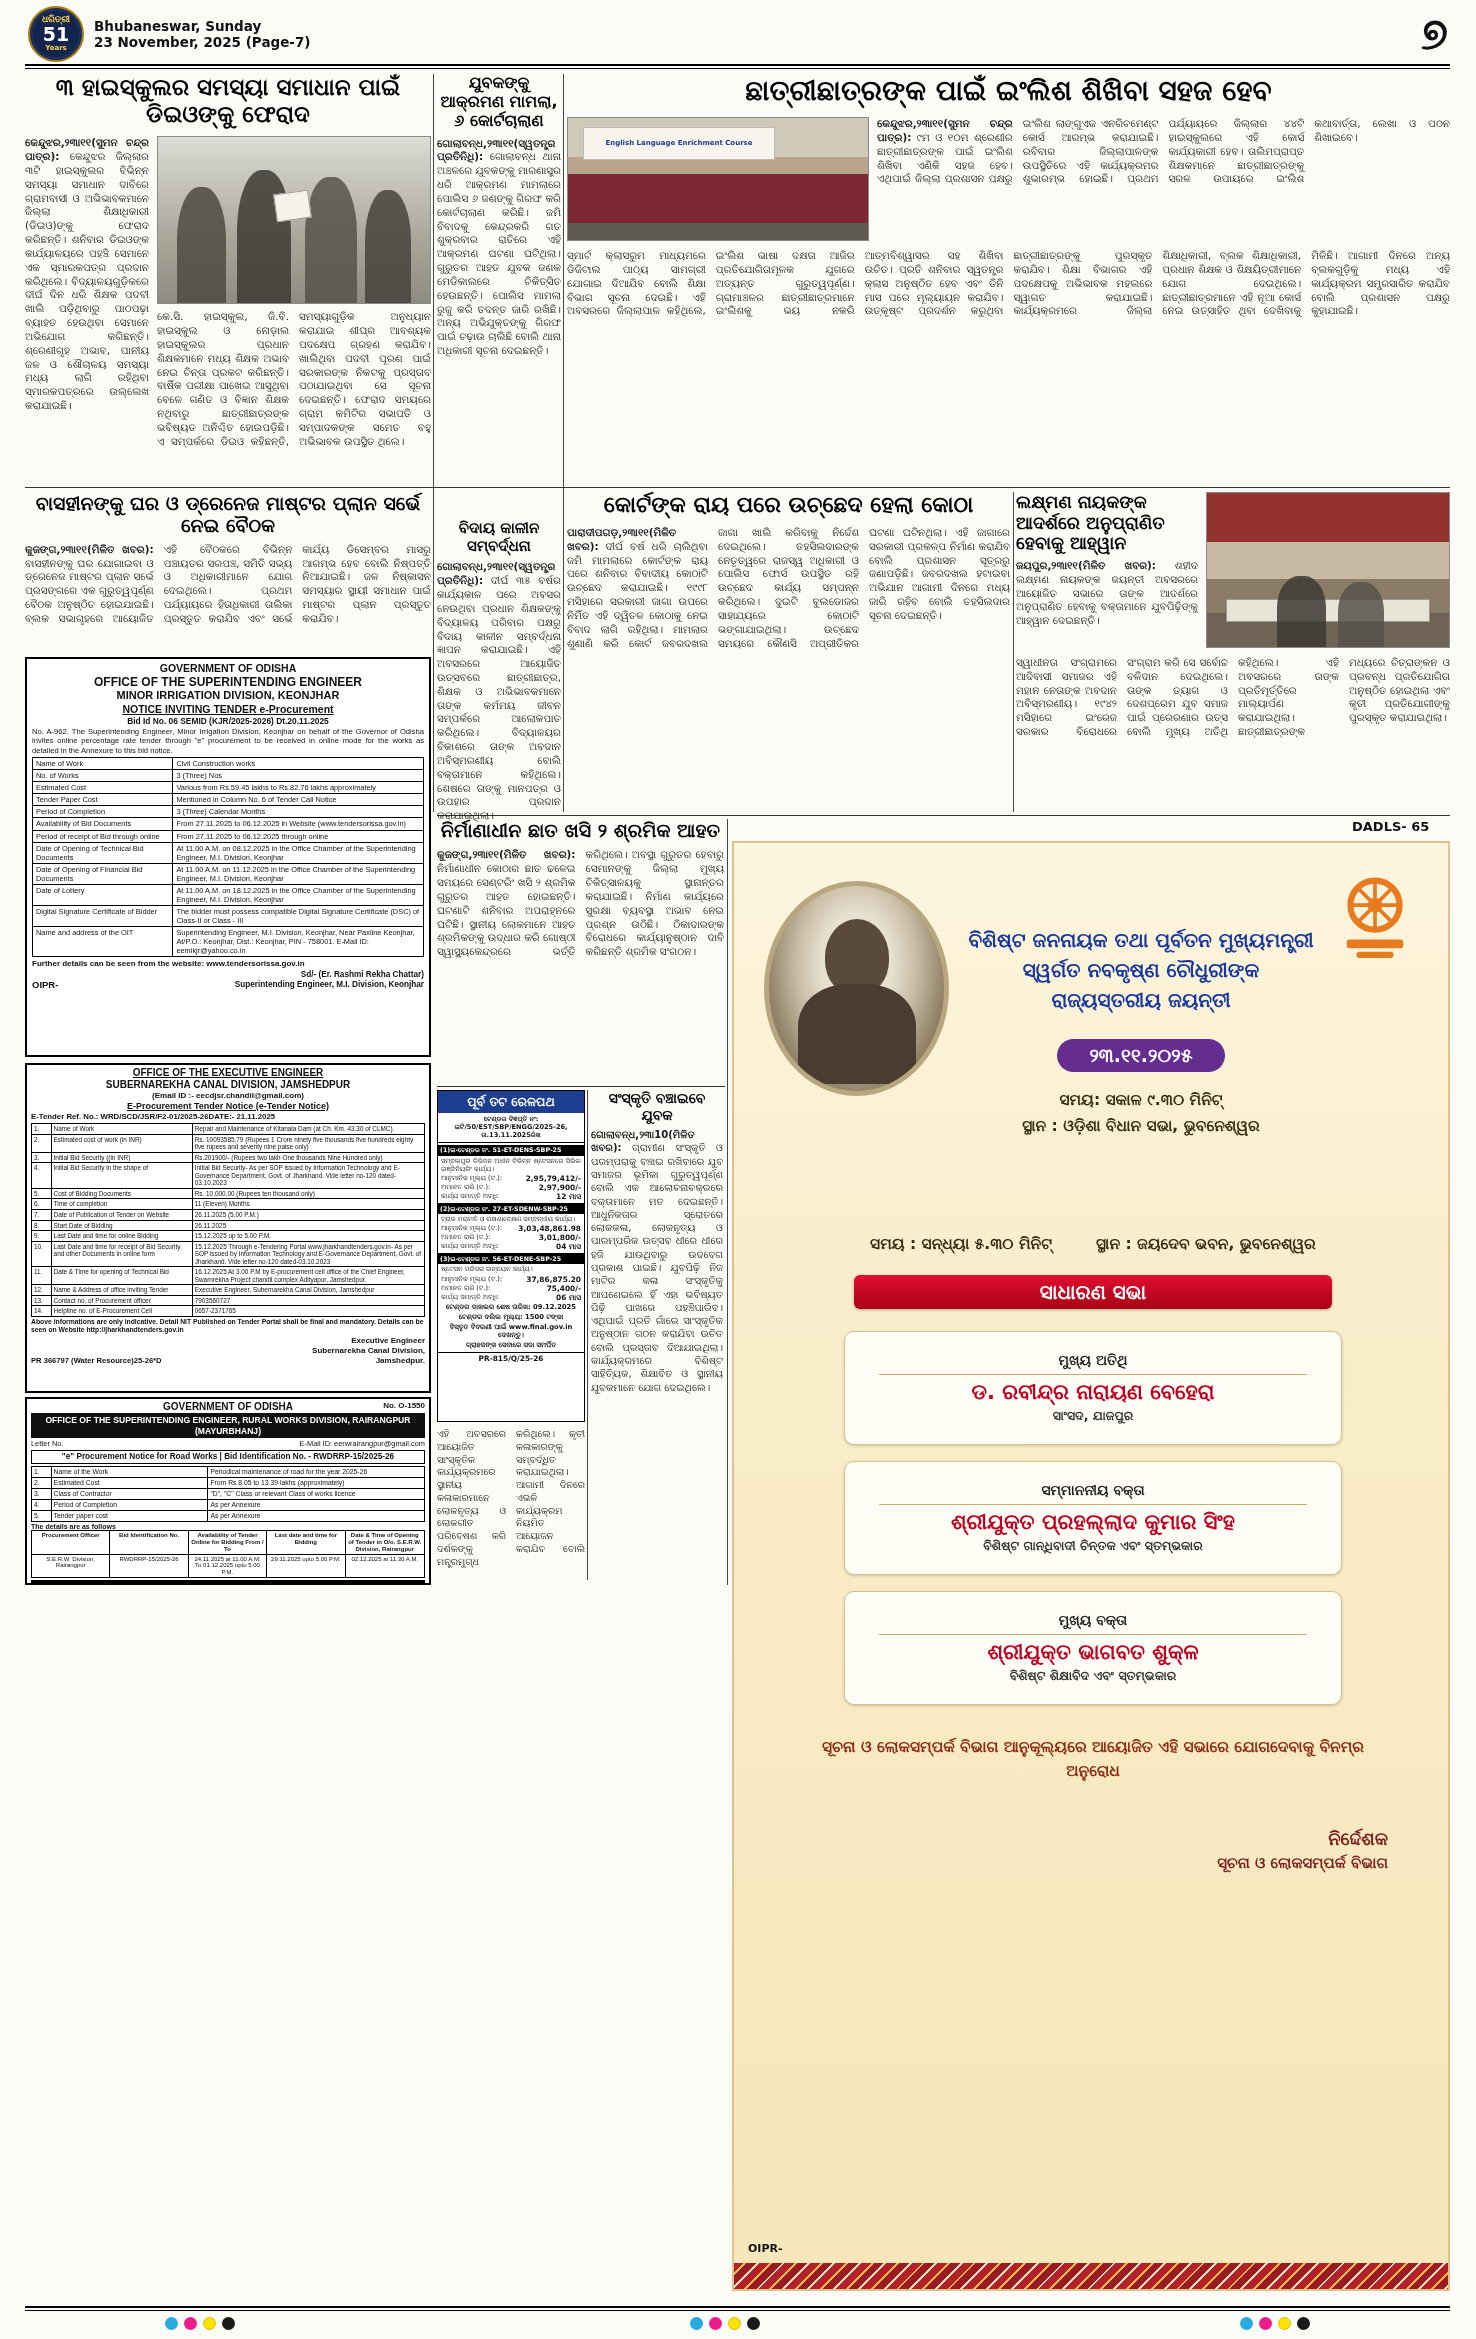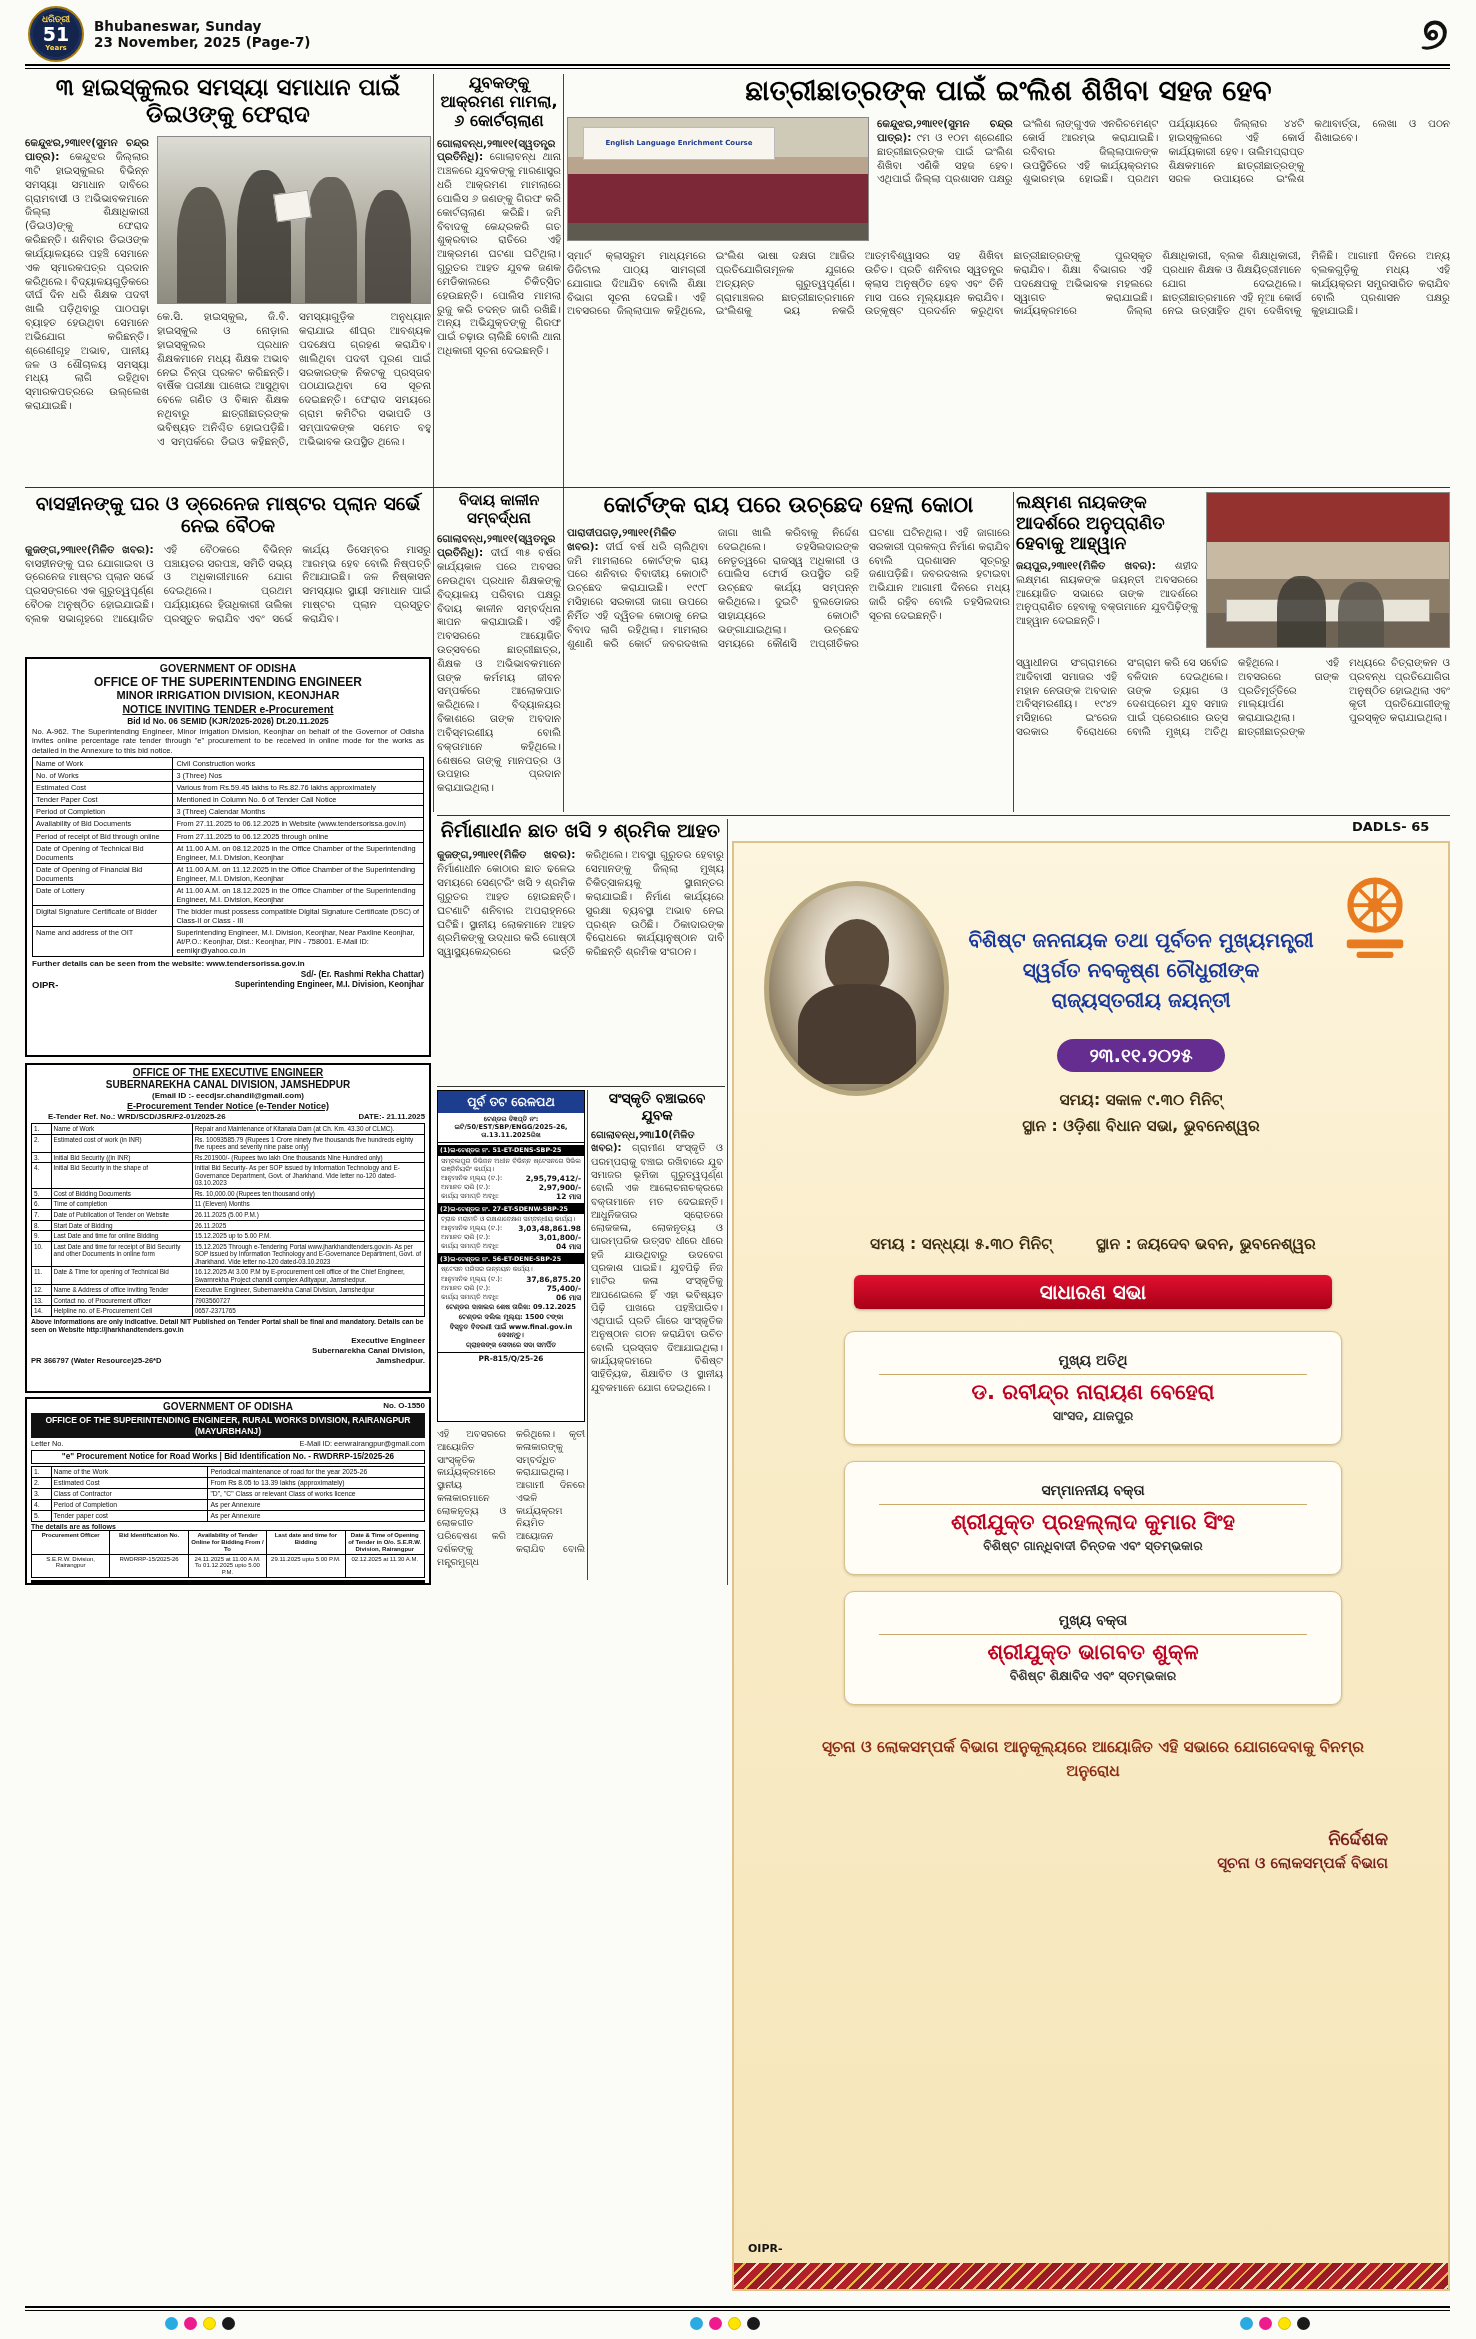--- a/index.html
+++ b/index.html
@@ -180,21 +180,21 @@
 
   <section class="abs" style="left:25px;top:492px;width:406px;height:160px;">
     <h2 class="hl" style="font-size:19px;">ବାସହୀନଙ୍କୁ ଘର ଓ ଡ୍ରେନେଜ ମାଷ୍ଟର ପ୍ଲାନ ସର୍ଭେ ନେଇ ବୈଠକ</h2>
     <div class="bt cols3" style="height:100px;margin-top:6px;">
       <b class="dl">କୁଜଙ୍ଗ,୨୩ା୧୧(ମିଳିତ ଖବର):</b>
       <span>ବାସହୀନଙ୍କୁ ଘର ଯୋଗାଇବା ଓ ଡ୍ରେନେଜ ମାଷ୍ଟର ପ୍ଲାନ ସର୍ଭେ ପ୍ରସଙ୍ଗରେ ଏକ ଗୁରୁତ୍ୱପୂର୍ଣ୍ଣ ବୈଠକ ଅନୁଷ୍ଠିତ ହୋଇଯାଇଛି। ବ୍ଲକ ସଭାଗୃହରେ ଆୟୋଜିତ ଏହି ବୈଠକରେ ବିଭିନ୍ନ ପଞ୍ଚାୟତର ସରପଞ୍ଚ, ସମିତି ସଭ୍ୟ ଓ ଅଧିକାରୀମାନେ ଯୋଗ ଦେଇଥିଲେ। ପ୍ରଥମ ପର୍ଯ୍ୟାୟରେ ହିତାଧିକାରୀ ତାଲିକା ପ୍ରସ୍ତୁତ କରାଯିବ ଏବଂ ସର୍ଭେ କାର୍ଯ୍ୟ ଡିସେମ୍ବର ମାସରୁ ଆରମ୍ଭ ହେବ ବୋଲି ନିଷ୍ପତ୍ତି ନିଆଯାଇଛି। ଜଳ ନିଷ୍କାସନ ସମସ୍ୟାର ସ୍ଥାୟୀ ସମାଧାନ ପାଇଁ ମାଷ୍ଟର ପ୍ଲାନ ପ୍ରସ୍ତୁତ କରାଯିବ।</span>
     </div>
   </section>
 
   <section class="abs" style="left:437px;top:492px;width:124px;height:320px;">
-    <h3 class="hl" style="font-size:15px;">ବିଦାୟ କାଳୀନ ସମ୍ବର୍ଦ୍ଧନା</h3>
+    <h3 class="hl" style="font-size:15px;margin-top:28px;">ବିଦାୟ କାଳୀନ ସମ୍ବର୍ଦ୍ଧନା</h3>
     <div class="bt" style="height:288px;margin-top:5px;">
       <b class="dl">ଗୋଲାବନ୍ଧ,୨୩ା୧୧(ସ୍ୱତନ୍ତ୍ର ପ୍ରତିନିଧି):</b>
       <span>ଦୀର୍ଘ ୩୫ ବର୍ଷର କାର୍ଯ୍ୟକାଳ ପରେ ଅବସର ନେଉଥିବା ପ୍ରଧାନ ଶିକ୍ଷକଙ୍କୁ ବିଦ୍ୟାଳୟ ପରିବାର ପକ୍ଷରୁ ବିଦାୟ କାଳୀନ ସମ୍ବର୍ଦ୍ଧନା ଜ୍ଞାପନ କରାଯାଇଛି। ଏହି ଅବସରରେ ଆୟୋଜିତ ଉତ୍ସବରେ ଛାତ୍ରୀଛାତ୍ର, ଶିକ୍ଷକ ଓ ଅଭିଭାବକମାନେ ତାଙ୍କ କର୍ମମୟ ଜୀବନ ସମ୍ପର୍କରେ ଆଲୋକପାତ କରିଥିଲେ। ବିଦ୍ୟାଳୟର ବିକାଶରେ ତାଙ୍କ ଅବଦାନ ଅବିସ୍ମରଣୀୟ ବୋଲି ବକ୍ତାମାନେ କହିଥିଲେ। ଶେଷରେ ତାଙ୍କୁ ମାନପତ୍ର ଓ ଉପହାର ପ୍ରଦାନ କରାଯାଇଥିଲା।</span>
     </div>
   </section>
 
   <section class="abs" style="left:567px;top:492px;width:443px;height:320px;">
     <h1 class="hl" style="font-size:22px;">କୋର୍ଟଙ୍କ ରାୟ ପରେ ଉଚ୍ଛେଦ ହେଲା କୋଠା</h1>
     <div class="bt cols3" style="height:276px;margin-top:8px;">
       <b class="dl">ପାରାଦୀପଗଡ଼,୨୩ା୧୧(ମିଳିତ ଖବର):</b>
@@ -294,21 +294,21 @@
       <b class="dl">କୁଜଙ୍ଗ,୨୩ା୧୧(ମିଳିତ ଖବର):</b>
       <span>ନିର୍ମାଣାଧୀନ କୋଠାର ଛାତ ଢଳେଇ ସମୟରେ ସେଣ୍ଟରିଂ ଖସି ୨ ଶ୍ରମିକ ଗୁରୁତର ଆହତ ହୋଇଛନ୍ତି। ଘଟଣାଟି ଶନିବାର ଅପରାହ୍ନରେ ଘଟିଛି। ସ୍ଥାନୀୟ ଲୋକମାନେ ଆହତ ଶ୍ରମିକଙ୍କୁ ଉଦ୍ଧାର କରି ଗୋଷ୍ଠୀ ସ୍ୱାସ୍ଥ୍ୟକେନ୍ଦ୍ରରେ ଭର୍ତ୍ତି କରିଥିଲେ। ଅବସ୍ଥା ଗୁରୁତର ହେବାରୁ ସେମାନଙ୍କୁ ଜିଲ୍ଲା ମୁଖ୍ୟ ଚିକିତ୍ସାଳୟକୁ ସ୍ଥାନାନ୍ତର କରାଯାଇଛି। ନିର୍ମାଣ କାର୍ଯ୍ୟରେ ସୁରକ୍ଷା ବ୍ୟବସ୍ଥା ଅଭାବ ନେଇ ପ୍ରଶ୍ନ ଉଠିଛି। ଠିକାଦାରଙ୍କ ବିରୋଧରେ କାର୍ଯ୍ୟାନୁଷ୍ଠାନ ଦାବି କରିଛନ୍ତି ଶ୍ରମିକ ସଂଗଠନ।</span>
     </div>
   </section>
 
   <section class="tbox" style="left:25px;top:1063px;width:406px;height:330px;padding:2px 4px;">
     <div class="tc" style="font-size:10px;text-decoration:underline;">OFFICE OF THE EXECUTIVE ENGINEER</div>
     <div class="tc" style="font-size:10px;">SUBERNAREKHA CANAL DIVISION, JAMSHEDPUR</div>
     <div class="tc" style="font-size:8px;">(Email ID :- eecdjsr.chandil@gmail.com)</div>
     <div class="tc" style="font-size:9px;text-decoration:underline;">E-Procurement Tender Notice (e-Tender Notice)</div>
-    <div style="display:flex;justify-content:space-between;font-size:7.8px;font-weight:bold;margin-left:17px;">
+    <div style="display:flex;font-size:7.8px;font-weight:bold;">
       <span>E-Tender Ref. No.: WRD/SCD/JSR/F2-01/2025-26</span>
       <span>DATE:- 21.11.2025</span>
     </div>
     <div class="jtbl">
 
     <div class="jrow">
         <div class="jn">1.</div>
         <div class="jl">Name of Work</div>
         <div class="jv">Repair and Maintenance of Kitanala Dam (at Ch. Km. 43.30 of CLMC).</div>
       </div>

